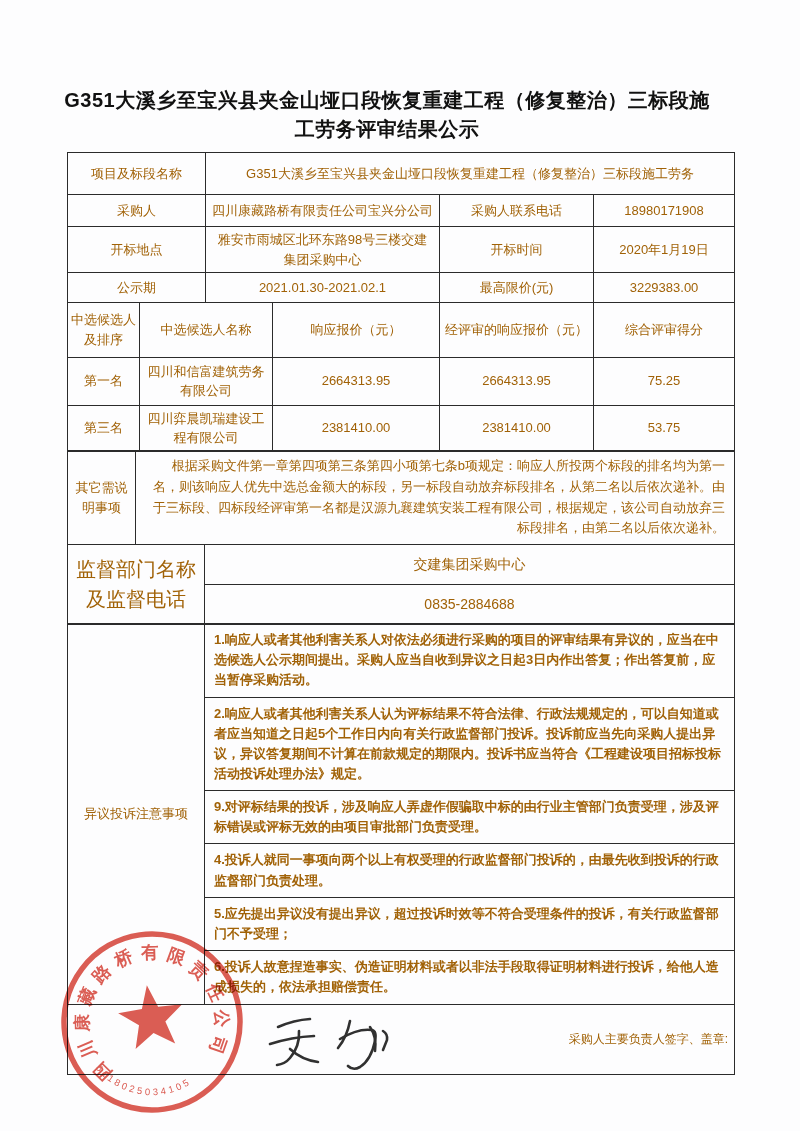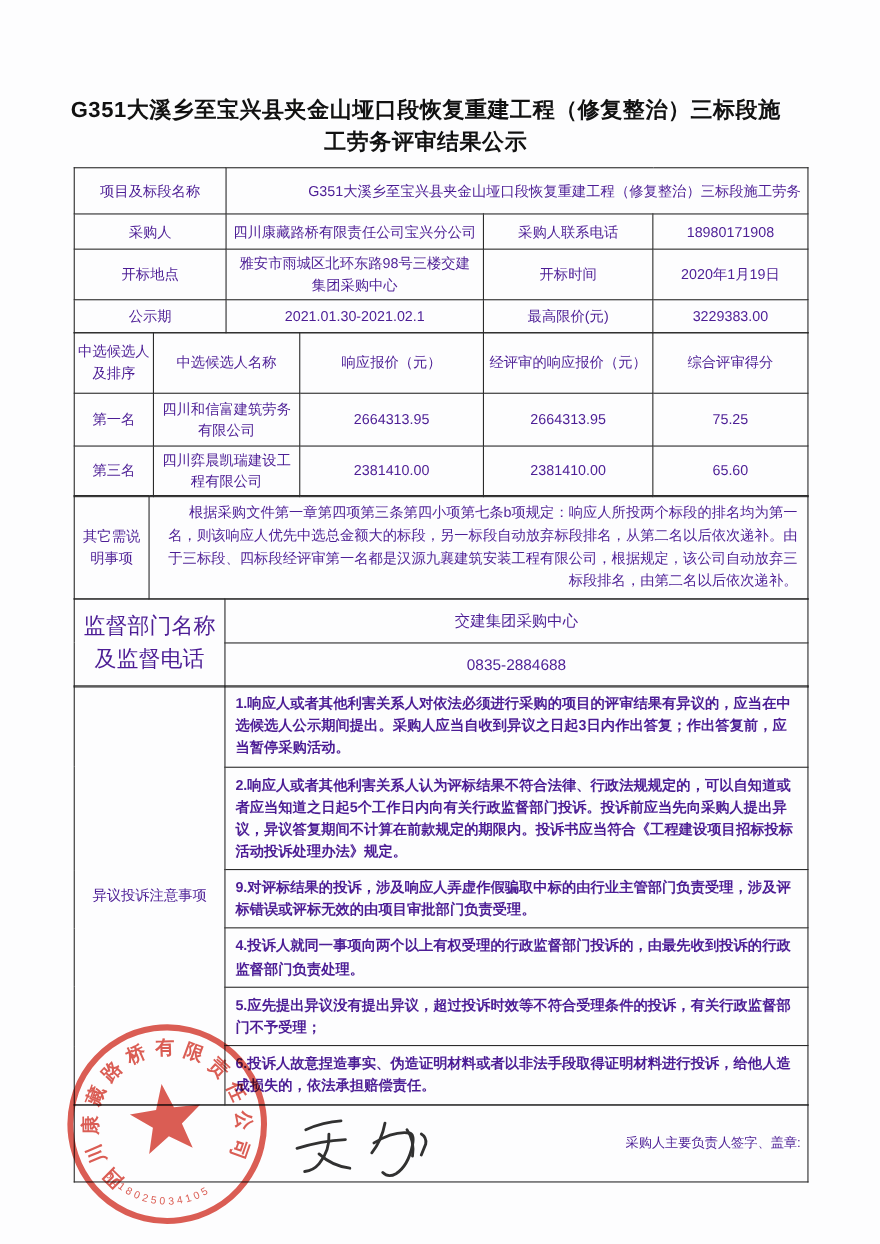--- a/index.html
+++ b/index.html
@@ -21,24 +21,24 @@
     line-height:1.45;letter-spacing:0.5px;
     color:#111;
   }
   .doc{position:absolute;left:67px;top:152px;width:668px;}
   table{border-collapse:collapse;width:667px;table-layout:fixed;}
   table + table{margin-top:-1.5px;}
   td{
     border:1.5px solid #2b2b2b;
     font-size:13px;line-height:1.5;
     text-align:center;vertical-align:middle;
-    padding:3px 6px;color:#4c1d95;
+    padding:3px 6px;color:#a16207;
     overflow:hidden;word-break:break-all;
   }
-  td.left{text-align:right;}
+  td.left{text-align:center;}
   td.hdr{padding:3px 2px;}
   .notes-text{
     text-align:right;text-indent:2em;line-height:1.6;padding:5px 9px;
   }
   .obj-item{text-align:left;line-height:1.55;padding:6px 9px;vertical-align:top;font-weight:bold;}
   .sig-row td{position:relative;text-align:right;padding-left:7px;font-size:12px;}
   .sig-svg{position:absolute;left:198px;top:6px;}
   .seal{
     position:absolute;left:52px;top:922px;width:200px;height:200px;
     opacity:.88;mix-blend-mode:multiply;
@@ -109,21 +109,21 @@
         <td>四川和信富建筑劳务有限公司</td>
         <td>2664313.95</td>
         <td>2664313.95</td>
         <td>75.25</td>
       </tr>
       <tr style="height:40px">
         <td>第三名</td>
         <td>四川弈晨凯瑞建设工程有限公司</td>
         <td>2381410.00</td>
         <td>2381410.00</td>
-        <td>65.60</td>
+        <td>53.75</td>
       </tr>
     </tbody>
       </table>
 
     <table>
       <colgroup>
           <col style="width:68px">
           <col style="width:599px">
         </colgroup>
       <tbody>

